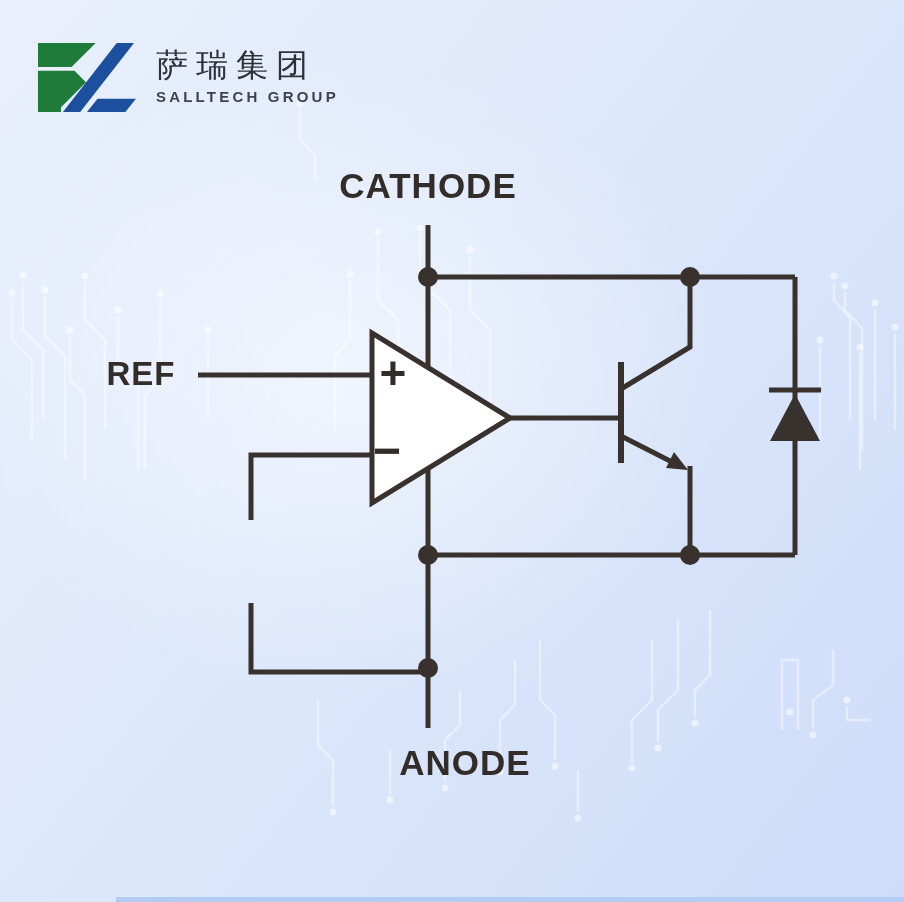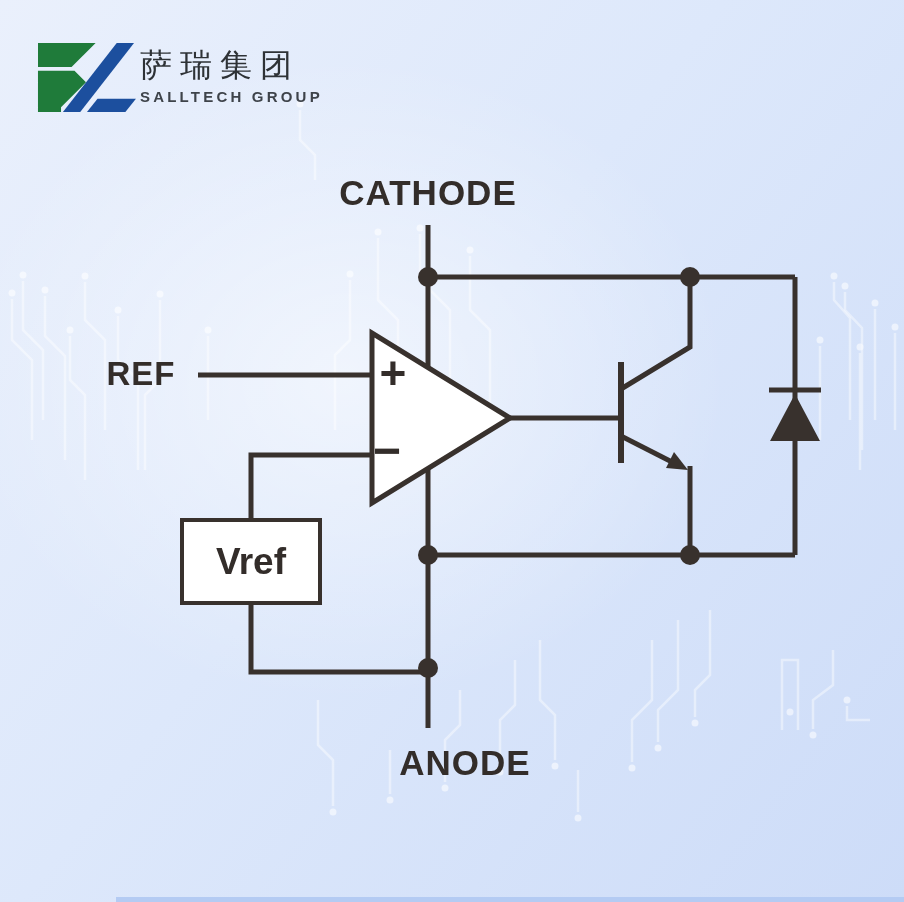--- a/index.html
+++ b/index.html
@@ -11,27 +11,27 @@
       linear-gradient(128deg,#eaf0fc 0%,#dde8fb 45%,#cddcf8 100%);
   }
   :root{--ink:#38312d;}
   svg{display:block;}
   .bg-traces{position:absolute;inset:0;pointer-events:none;}
   .bg-traces path{fill:none;stroke:rgba(255,255,255,.5);stroke-width:2.5;}
   .bg-traces circle{fill:rgba(255,255,255,.65);}
   .schematic{position:absolute;inset:0;}
   .logo{position:absolute;left:36px;top:41px;display:flex;align-items:flex-start;}
   .logo-mark{width:100px;height:73px;}
-  .logo-text{margin-left:4px;padding-top:8px;}
+  .logo-text{margin-left:20px;padding-top:8px;}
   .logo-cn{font-family:"DejaVu Serif","Liberation Serif",serif;font-size:32px;letter-spacing:8px;
            color:#2e3236;line-height:1.05;white-space:nowrap;}
   .logo-en{font-size:15px;letter-spacing:3.2px;color:#3e434a;margin-top:5px;white-space:nowrap;font-weight:bold;}
   .pin-label{position:absolute;transform:translate(-50%,-50%);font-weight:800;color:#332d2a;
              letter-spacing:1px;white-space:nowrap;}
-  .lbl-cathode{left:428px;top:193px;font-size:35px;}
+  .lbl-cathode{left:428px;top:186px;font-size:35px;}
   .lbl-anode{left:427px;top:763px;font-size:35px;margin-left:38px;}
   .lbl-ref{left:141px;top:374px;font-size:33px;}
   .opamp-sign{position:absolute;transform:translate(-50%,-54%);font-weight:900;color:#332d2a;}
   .sign-plus{left:393px;top:375px;font-size:46px;}
   .sign-minus{left:387px;top:453px;font-size:48px;}
   .vref-box{position:absolute;left:180px;top:518px;width:142px;height:87px;box-sizing:border-box;
             background:#fff;border:4px solid var(--ink);display:flex;align-items:center;justify-content:center;}
   .vref-box span{font-size:37px;font-weight:800;color:#332d2a;}
   .caption{position:absolute;left:458px;top:845px;transform:translate(-50%,-50%);
            font-family:"DejaVu Serif","Liberation Serif",serif;font-size:27px;color:#2c2824;
@@ -154,19 +154,16 @@
       <polygon points="795,394 770,441 820,441" fill="#38312d"></polygon>
     </g>
   </svg>
 
   <div class="pin-label lbl-cathode">CATHODE</div>
   <div class="pin-label lbl-ref">REF</div>
   <div class="pin-label lbl-anode">ANODE</div>
   <div class="opamp-sign sign-plus">+</div>
   <div class="opamp-sign sign-minus">−</div>
 
-  <div class="vref-box">
-    <span>Vref</span>
-  </div>
 
 
   <div class="bottom-strip"></div>
 </div>
 
 </body></html>

